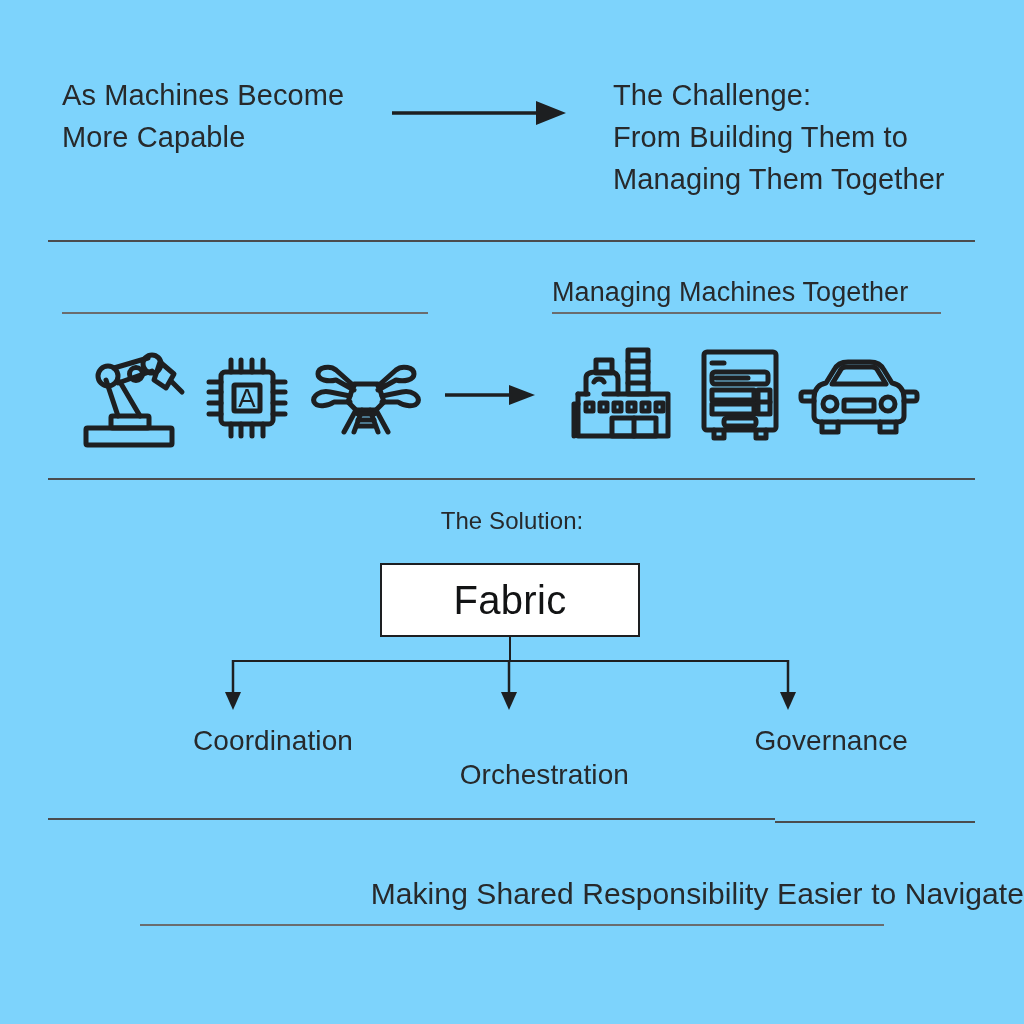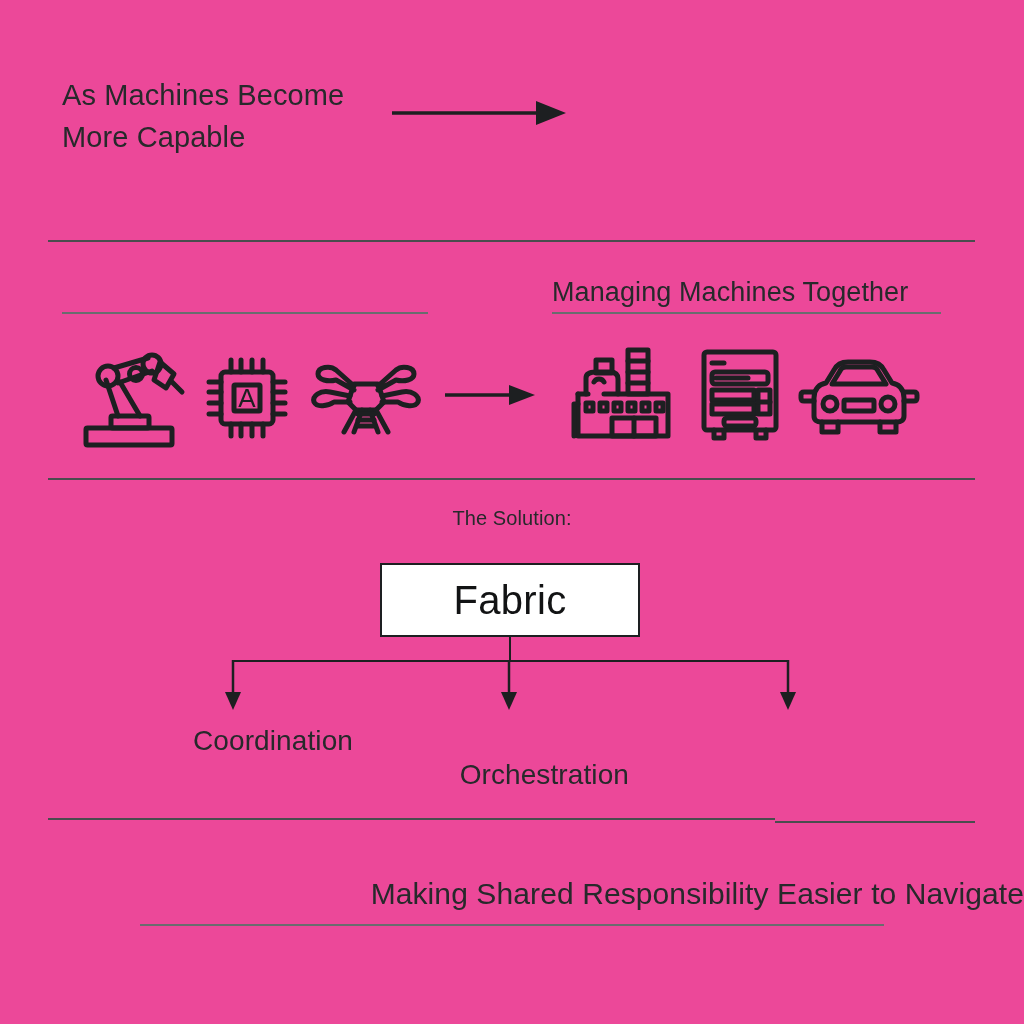--- a/index.html
+++ b/index.html
@@ -4,21 +4,21 @@
 <style>
   html, body {
     margin: 0;
     padding: 0;
     background: #ffffff;
   }
   #canvas {
     position: relative;
     width: 1024px;
     height: 1024px;
-    background: #ec4899;
+    background: #7dd3fc;
     font-family: "Liberation Sans", sans-serif;
     color: #1f1f1f;
     overflow: hidden;
   }
 
   .abs { position: absolute; }
 
   
   .intro-text {
     font-size: 29px;
@@ -27,21 +27,21 @@
     white-space: pre-line;
     letter-spacing: 0.1px;
   }
   .section-head {
     font-size: 27px;
     color: #27292b;
     letter-spacing: 0.1px;
     white-space: nowrap;
   }
   .solution-label {
-    font-size: 20px;
+    font-size: 24px;
     color: #27292b;
     text-align: center;
     width: 100%;
     letter-spacing: 0.1px;
   }
   .fabric-box {
     box-sizing: border-box;
     border: 2.5px solid #1d1f21;
     background: #ffffff;
     display: flex;
@@ -99,20 +99,23 @@
   <div class="abs intro-text" style="left:62px; top:74px; width:330px;">As Machines Become
 More Capable</div>
 
   <div class="abs" style="left:390px; top:96px;">
     <svg width="180" height="34" viewBox="0 0 180 34">
       <line x1="2" y1="17" x2="148" y2="17" stroke="#1d1f21" stroke-width="3.5"></line>
       <polygon points="146,5 176,17 146,29" fill="#1d1f21"></polygon>
     </svg>
   </div>
 
+  <div class="abs intro-text" style="left:613px; top:74px; width:370px;">The Challenge:
+From Building Them to
+Managing Them Together</div>
 
   <div class="abs rule" style="left:48px; top:240px; width:927px;"></div>
 
   <div class="abs rule-thin" style="left:62px; top:312px; width:366px;"></div>
 
   <div class="abs section-head" style="left:552px; top:277px;">Managing Machines Together</div>
   <div class="abs rule-thin" style="left:552px; top:312px; width:389px;"></div>
 
   <div class="abs" style="left:78px; top:352px;">
     <svg class="ico" width="110" height="96" viewBox="0 0 110 96">
@@ -292,20 +295,21 @@
   </div>
   <div class="abs" style="left:779px; top:660px;">
     <svg width="18" height="52" viewBox="0 0 18 52">
       <line x1="9" y1="0" x2="9" y2="34" stroke="#1d1f21" stroke-width="2.5"></line>
       <polygon points="1,32 17,32 9,50" fill="#1d1f21"></polygon>
     </svg>
   </div>
 
   <div class="abs branch-label" style="left:113px; top:725px; width:240px;">Coordination</div>
   <div class="abs branch-label" style="left:389px; top:725px; width:240px;margin-top:34px;">Orchestration</div>
+  <div class="abs branch-label" style="left:668px; top:725px; width:240px;">Governance</div>
 
   <div class="abs rule" style="left:48px; top:818px; width:727px;"></div>
   <div class="abs rule" style="left:775px; top:821px; width:200px;"></div>
 
   <div class="abs footer-text" style="left:0; top:877px;">Making Shared Responsibility Easier to Navigate</div>
   <div class="abs rule-thin" style="left:140px; top:924px; width:744px;"></div>
 
 </div>
 
 </body></html>

